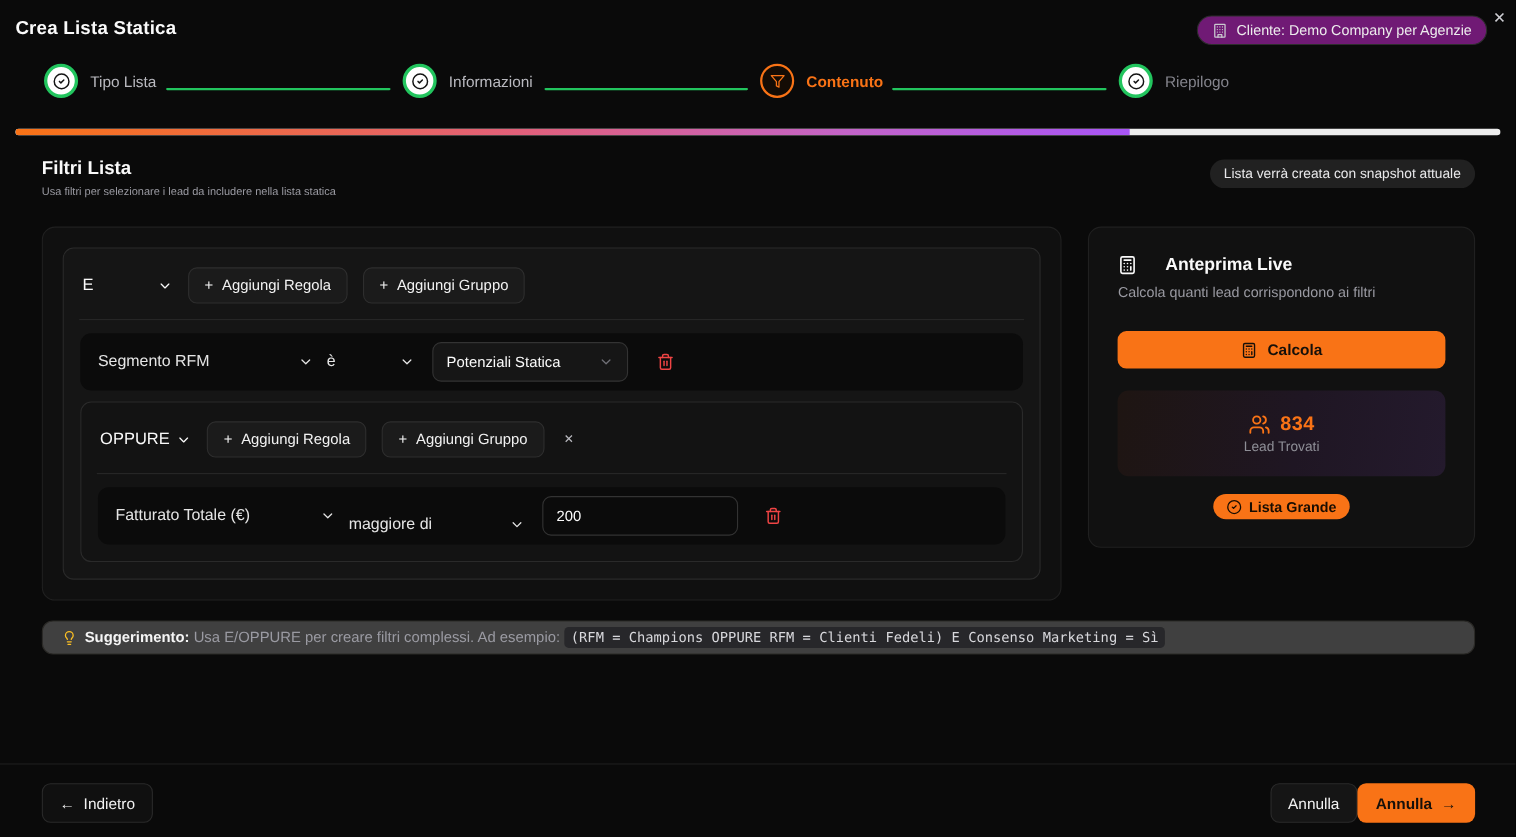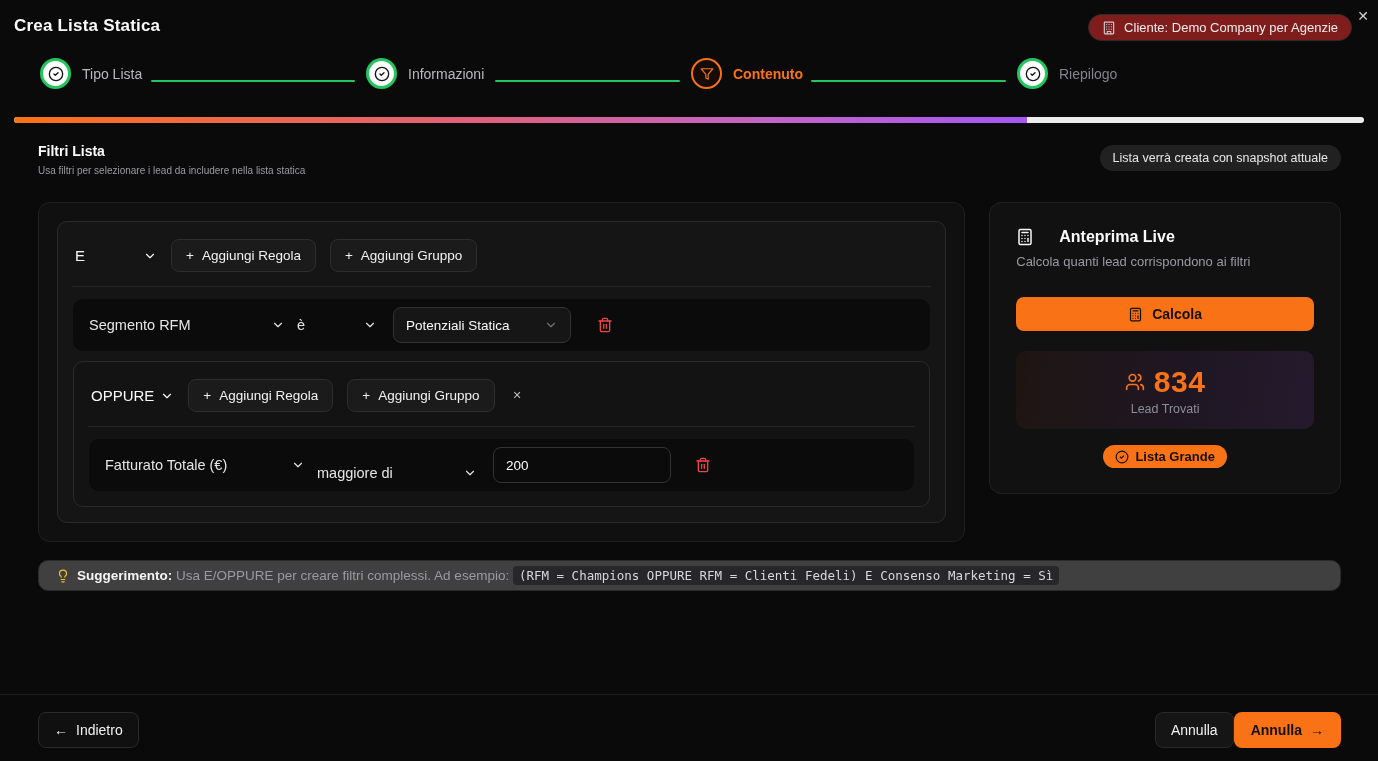--- a/index.html
+++ b/index.html
@@ -13,21 +13,21 @@
     overflow: hidden;
   }
   svg { display:block; }
   .stroke-ic { fill:none; stroke:currentColor; stroke-width:2; stroke-linecap:round; stroke-linejoin:round; }
 
   
   .hdr { display:flex; justify-content:space-between; align-items:flex-start; padding:16px 26px 0 14px; }
   .hdr-title { font-size:17px; font-weight:700; letter-spacing:.2px; }
   .client-badge {
     display:inline-flex; align-items:center; gap:8px;
-    background:#7f1d1d; border:1px solid #2d2d2d; border-radius:16px;
+    background:#701a75; border:1px solid #2d2d2d; border-radius:16px;
     padding:5px 13px; font-size:13px; color:#ededed; margin-top:-2px;
   }
   .client-badge .b-ic { color:#c9c9cf; }
   .modal-close {
     position:absolute; top:9px; right:9px;
     background:none; border:none; color:#cfcfd4; font-size:14px; cursor:pointer; line-height:1;
     font-family:"Liberation Sans", sans-serif;
   }
 
   
@@ -46,21 +46,21 @@
   .step-line { position:absolute; top:22px; height:2px; background:#22c55e; border-radius:1px; }
 
   
   .progress { margin:13px 14px 0 14px; height:6px; border-radius:3px; background:#ededed; overflow:hidden; }
   .progress-fill { height:100%; border-radius:3px 0 0 3px;
     background:linear-gradient(90deg,#f97316 0%,#e2607a 45%,#c364c9 75%,#a855f7 100%); }
 
   
   .content { padding:20px 37px 0 38px; }
   .sect-head { display:flex; justify-content:space-between; align-items:flex-start; }
-  .sect-title { font-size:14px; font-weight:700; }
+  .sect-title { font-size:17px; font-weight:700; }
   .sect-sub { font-size:10px; color:#9a9aa2; margin-top:6px; }
   .snapshot-badge {
     background:#212121; color:#e8e8ea; font-size:12.5px;
     padding:6px 13px; border-radius:13px; margin-top:2px; white-space:nowrap;
   }
 
   .main-row { display:flex; gap:24px; margin-top:26px; align-items:flex-start; }
 
   
   .builder-card {
@@ -120,21 +120,21 @@
     background:#f97316; color:#16100a; font-size:14px; font-weight:600;
     display:flex; align-items:center; justify-content:center; gap:9px; cursor:pointer;
     font-family:"Liberation Sans", sans-serif;
   }
   .result-box {
     margin-top:20px; height:78px; border-radius:10px;
     background:linear-gradient(100deg,#1e1512 0%,#1f1623 55%,#241a2d 100%);
     display:flex; flex-direction:column; align-items:center; justify-content:center;
   }
   .count-row { display:flex; align-items:center; gap:9px; color:#f97316; }
-  .count-num { font-size:30px; font-weight:800; color:#f97316; letter-spacing:.5px; }
+  .count-num { font-size:18px; font-weight:800; color:#f97316; letter-spacing:.5px; }
   .count-label { font-size:12.5px; color:#8e8e96; margin-top:3px; }
   .size-badge-row { display:flex; justify-content:center; margin-top:16px; }
   .size-badge {
     display:inline-flex; align-items:center; gap:6px;
     background:#f97316; color:#180d02; font-size:13px; font-weight:700;
     padding:4px 12px; border-radius:999px;
   }
 
   
   .tip-box {

